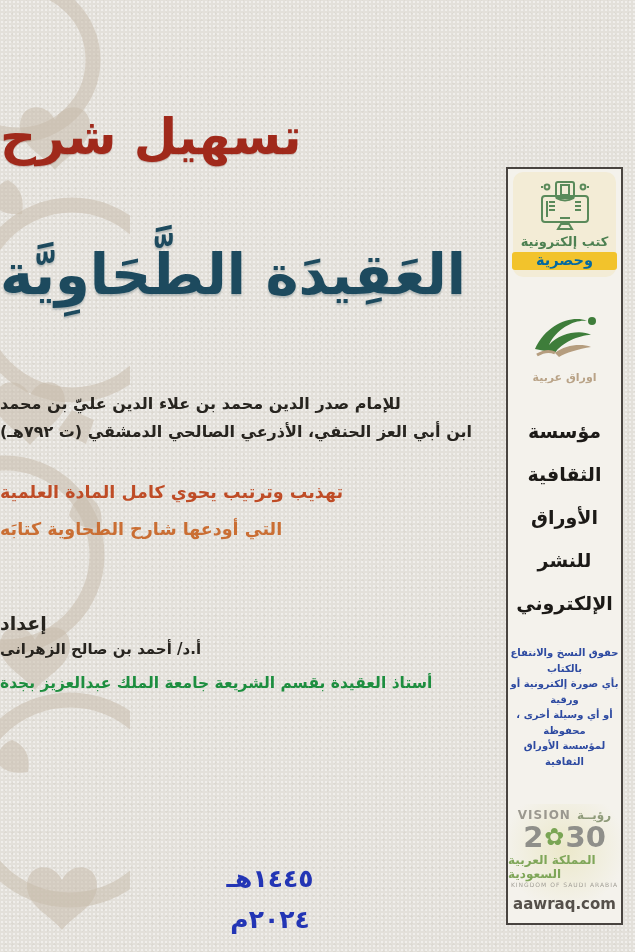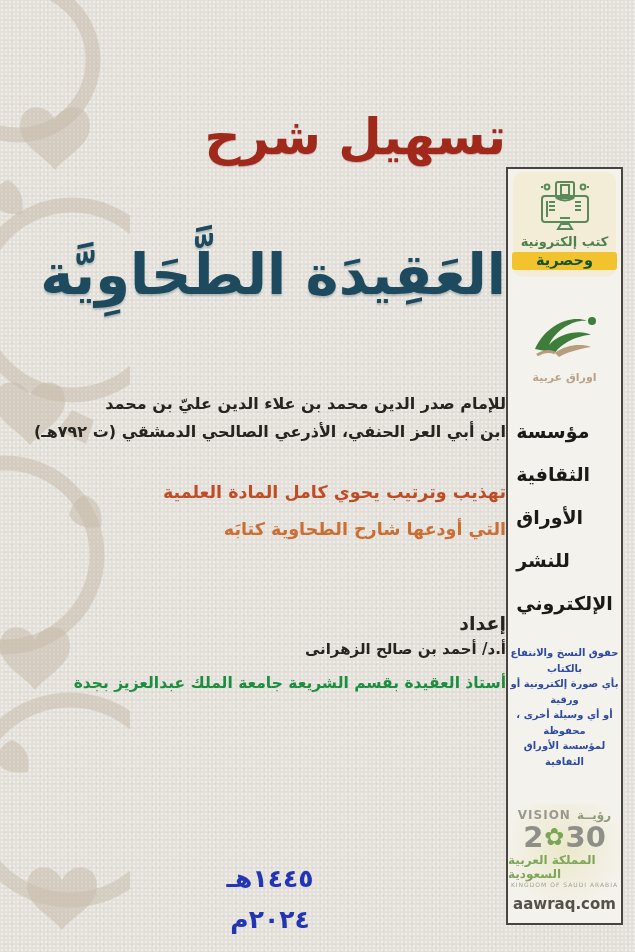--- a/index.html
+++ b/index.html
@@ -9,21 +9,21 @@
     background-color:#e3e0da;
     background-image:
       radial-gradient(rgba(255,255,255,.45) 1px, transparent 1.2px),
       radial-gradient(rgba(120,110,95,.06) 1px, transparent 1.2px);
     background-size:4px 4px,7px 7px;
     background-position:0 0,2px 3px;
   }
   
   .ornament{position:absolute;left:0;top:0;width:130px;height:952px;pointer-events:none;}
   
-  .main{position:absolute;left:0;top:0;width:506px;height:724px;direction:rtl;text-align:right;}
+  .main{position:absolute;left:0;top:0;width:506px;height:724px;direction:rtl;text-align:left;}
   .pretitle{position:absolute;top:108px;left:0;width:100%;
     color:#a0291b;font-size:50px;font-weight:bold;white-space:nowrap;
     text-shadow:0 1px 1px rgba(90,20,10,.25);}
   .maintitle{position:absolute;top:242px;left:0;width:100%;
     color:#1d4a5e;font-size:56px;font-weight:bold;white-space:nowrap;letter-spacing:1px;
     text-shadow:0 2px 2px rgba(20,50,65,.25);}
   .author{position:absolute;top:390px;left:0;width:100%;
     color:#27241f;font-size:16px;font-weight:bold;line-height:28px;}
   .desc{position:absolute;top:474px;left:0;width:100%;
     font-size:17.5px;font-weight:bold;line-height:37px;}
@@ -35,25 +35,25 @@
   .prepared .role{margin-top:16px;font-size:15.5px;font-weight:bold;color:#1d8e3f;}
   .datebox{position:absolute;top:858px;left:0;width:540px;text-align:center;direction:rtl;
     color:#2335b5;font-size:25px;font-weight:bold;line-height:41px;}
   
   .strip{position:absolute;left:506px;top:167px;width:117px;height:758px;
     box-sizing:border-box;background:#f4f2ec;border:2px solid #494440;
     display:flex;flex-direction:column;align-items:center;}
   .badge{margin-top:3px;width:103px;box-sizing:border-box;background:#f3ecd6;border-radius:10px;
     padding:8px 2px 7px;display:flex;flex-direction:column;align-items:center;}
   .badge .cap1{color:#4e8152;font-size:13px;font-weight:bold;direction:rtl;margin-top:2px;}
-  .badge .cap2{background:#f2c32c;color:#14532d;font-size:14.5px;font-weight:bold;
+  .badge .cap2{background:#f2c32c;color:#0369a1;font-size:14.5px;font-weight:bold;
     direction:rtl;padding:0 24px 2px;border-radius:3px;margin-top:3px;}
   .awraq{margin-top:34px;display:flex;flex-direction:column;align-items:center;}
   .awraq .cap{color:#b9a387;font-size:11px;font-weight:bold;direction:rtl;margin-top:2px;letter-spacing:1px;}
-  .foundation{margin-top:26px;direction:rtl;text-align:left;
+  .foundation{margin-top:26px;direction:rtl;text-align:center;
     color:#1c1a17;font-size:19px;font-weight:bold;line-height:43px;}
   .copyright{margin-top:20px;direction:rtl;text-align:center;
     color:#2d4aa1;font-size:10px;font-weight:bold;line-height:15.5px;}
   .vision{margin-top:auto;margin-bottom:8px;display:flex;flex-direction:column;align-items:center;
     background:radial-gradient(circle at 50% 40%, rgba(225,220,160,.45), transparent 70%);
     padding:4px 0 2px;width:100%;}
   .vision .row1{display:flex;direction:rtl;align-items:center;gap:6px;
     color:#9b988f;font-size:12px;font-weight:bold;letter-spacing:1px;}
   .vision .row1 .ar{color:#8f9b7a;}
   .vision .num{display:flex;align-items:center;color:#8f8f8a;font-size:29px;font-weight:bold;line-height:30px;}

